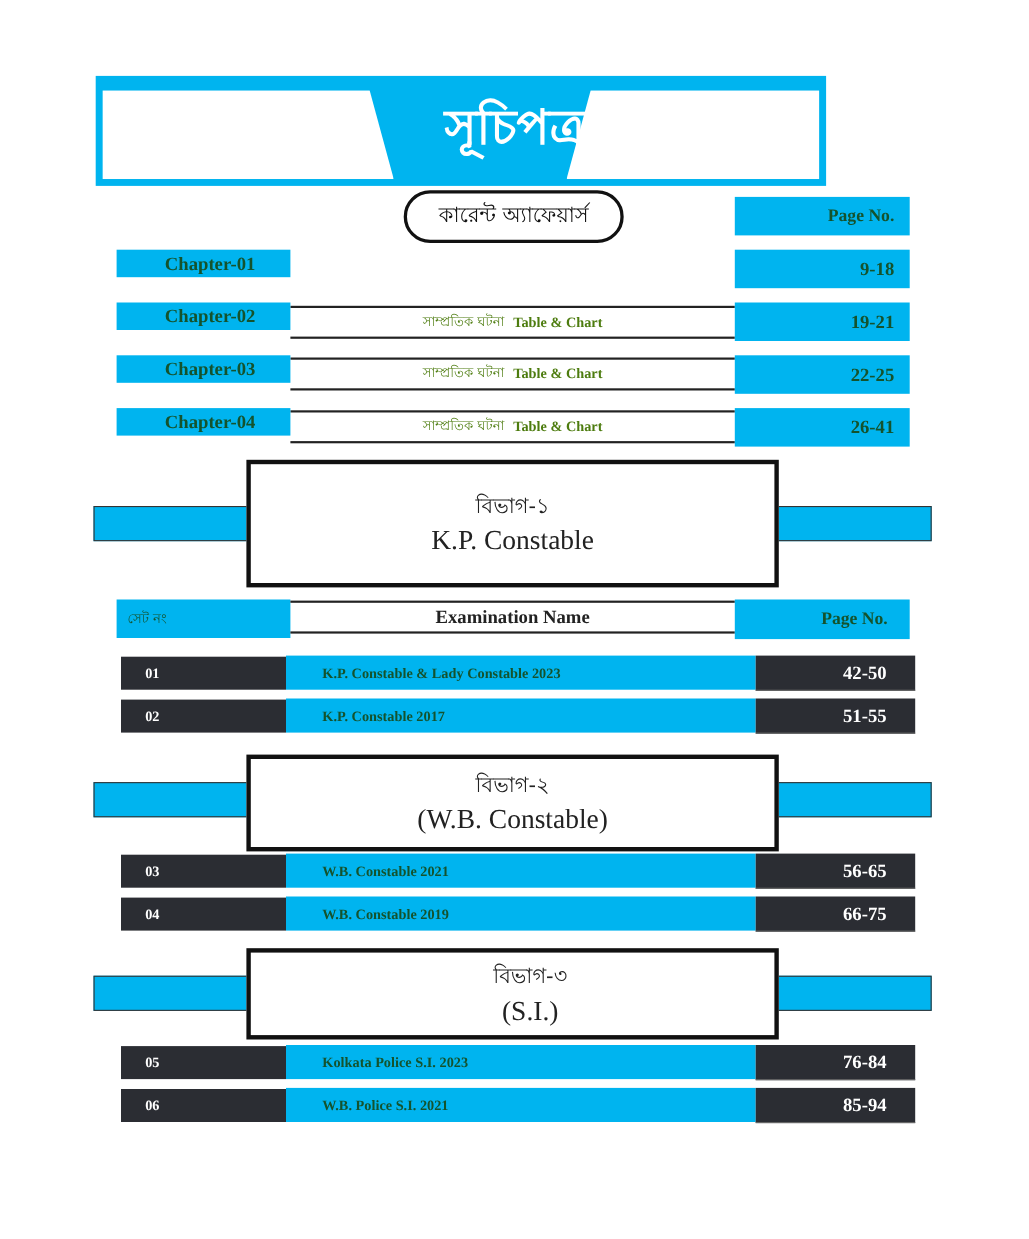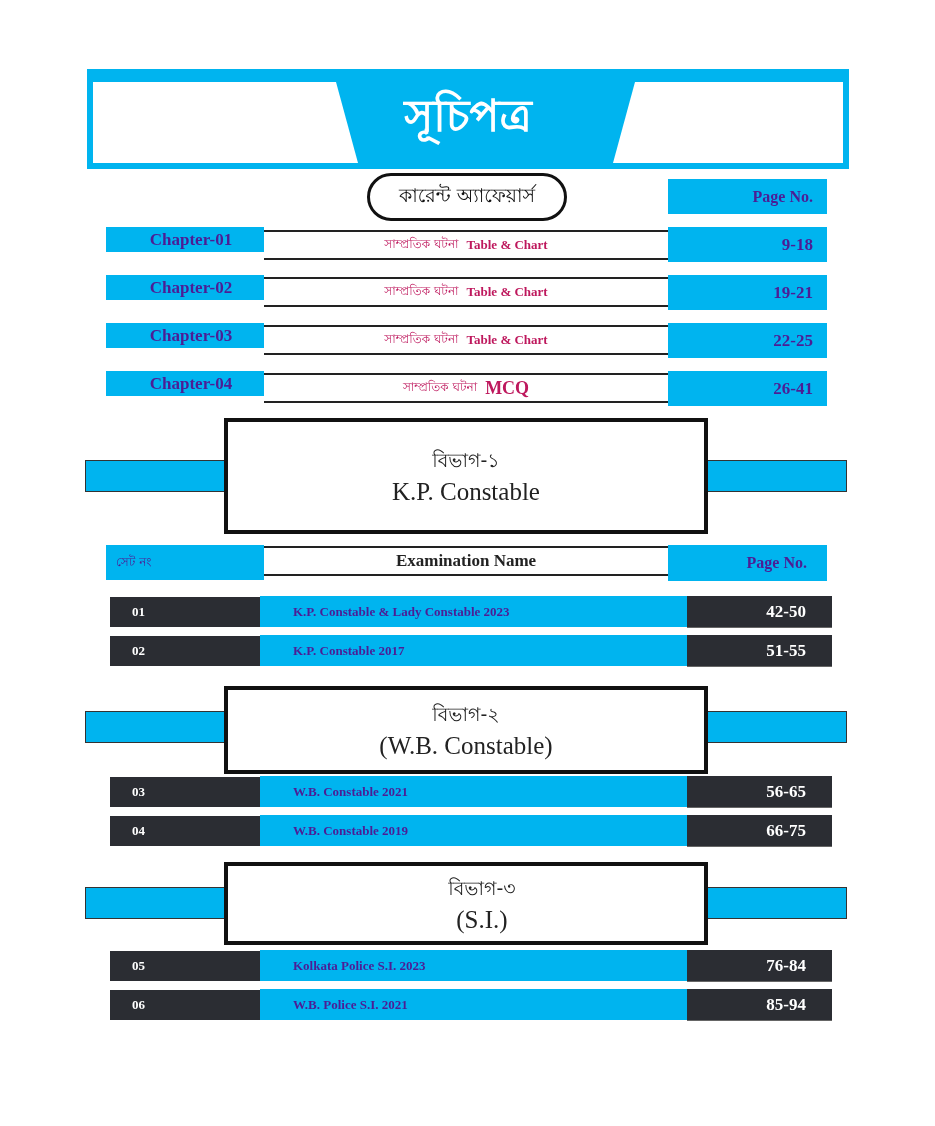--- a/index.html
+++ b/index.html
@@ -1,41 +1,41 @@
 <!DOCTYPE html>
 <html><head>
 <meta charset="utf-8">
 <style>
   html, body { margin: 0; padding: 0; background: #ffffff; }
   body { width: 935px; height: 1126px; position: relative; overflow: hidden; font-family: "Liberation Serif", serif; }
   .abs { position: absolute; box-sizing: border-box; }
 
   
-  .banner { left: 87px; top: 69px; width: 762px; height: 100px; background: #00b4ef; }
+  .banner { left: 87px; top: 69px; width: 664px; height: 100px; background: #00b4ef; }
   .banner .white-left { left: 6px; top: 13px; width: 265px; height: 81px; background: #fff;
     clip-path: polygon(0 0, 243px 0, 265px 81px, 0 81px); }
   .banner .white-right { right: 6px; top: 13px; width: 230px; height: 81px; background: #fff;
     clip-path: polygon(22px 0, 230px 0, 230px 81px, 0 81px); }
   .banner-title { left: 0; top: 0; width: 762px; height: 100px; display: flex; align-items: center; justify-content: center;
     color: #fff; font-family: "DejaVu Sans", sans-serif; font-size: 44px; font-weight: bold; }
 
   
   .pill { left: 367px; top: 173px; width: 200px; height: 48px; border: 3px solid #111; border-radius: 24px;
     display: flex; align-items: center; justify-content: center; font-family: "DejaVu Sans", sans-serif; font-size: 19px; color: #111; }
 
-  .blue { background: #00b4ef; color: #4c1d95; }
+  .blue { background: #00b4ef; color: #14532d; }
   .dark { background: #2b2d33; color: #fff; }
 
   .page-head { left: 668px; top: 179px; width: 159px; height: 35px; display: flex; align-items: center; justify-content: flex-end;
     padding-right: 14px; font-weight: bold; font-size: 16px; }
 
   .ch-label { left: 106px; width: 158px; height: 25px; display: flex; align-items: center; justify-content: center;
     font-weight: bold; font-size: 17px; padding-left: 12px; }
   .ch-mid { left: 264px; width: 404px; height: 30px; border-top: 2px solid #222; border-bottom: 2px solid #222;
-    display: flex; align-items: center; justify-content: center; font-size: 13px; color: #be185d; }
+    display: flex; align-items: center; justify-content: center; font-size: 13px; color: #4d7c0f; margin-top: 48px; }
   .ch-mid .bn { font-family: "DejaVu Sans", sans-serif; font-size: 12px; margin-right: 8px; }
   .ch-mid .en { font-weight: bold; }
   .ch-mid .en.big { font-size: 18px; }
   .ch-page { left: 668px; width: 159px; height: 35px; display: flex; align-items: center; justify-content: flex-end;
     padding-right: 14px; font-weight: bold; font-size: 17px; }
 
   
   .side-bar { height: 32px; background: #00b4ef; border: 1px solid #333; }
   .section-box { left: 224px; width: 484px; background: #fff; border: 4px solid #111;
     display: flex; flex-direction: column; align-items: center; justify-content: center; color: #222; }

